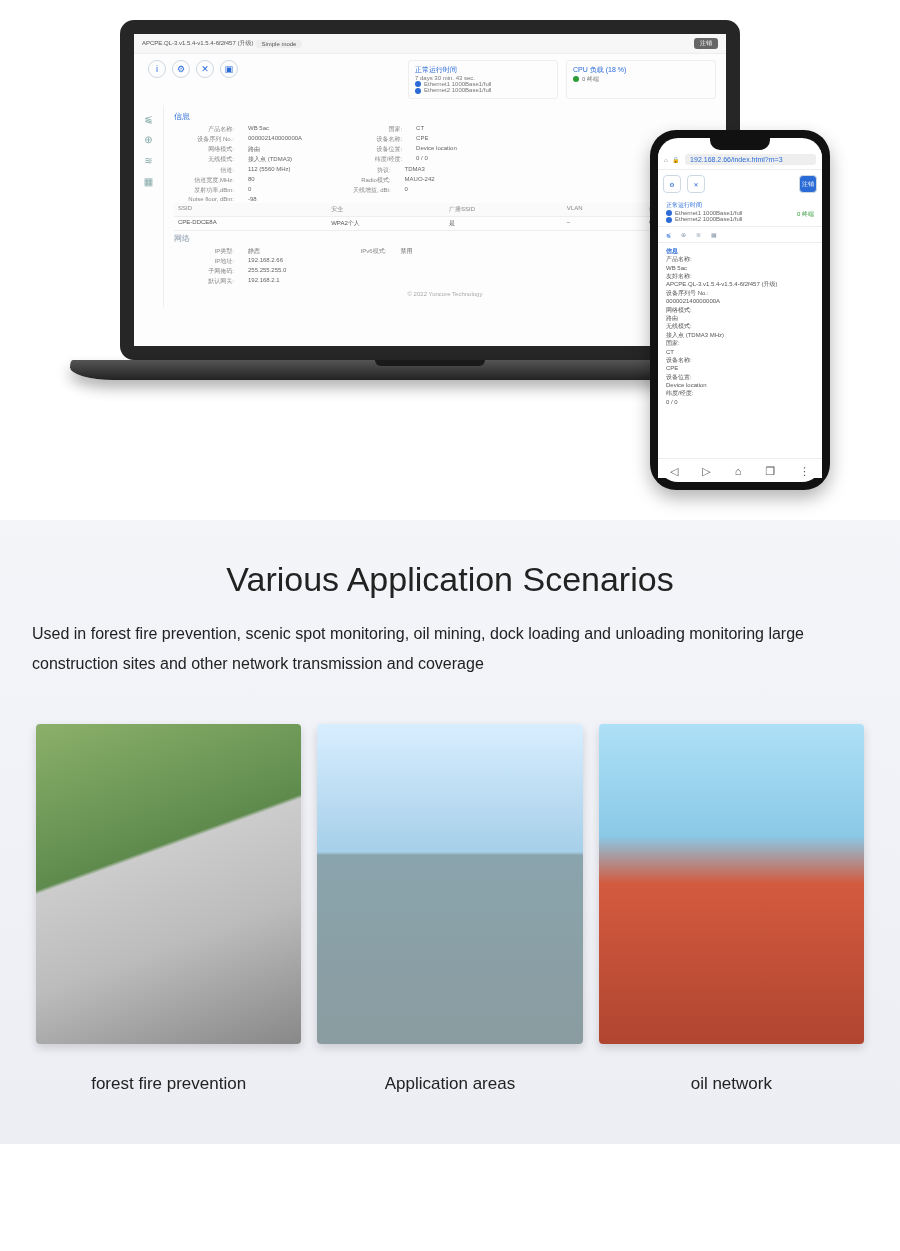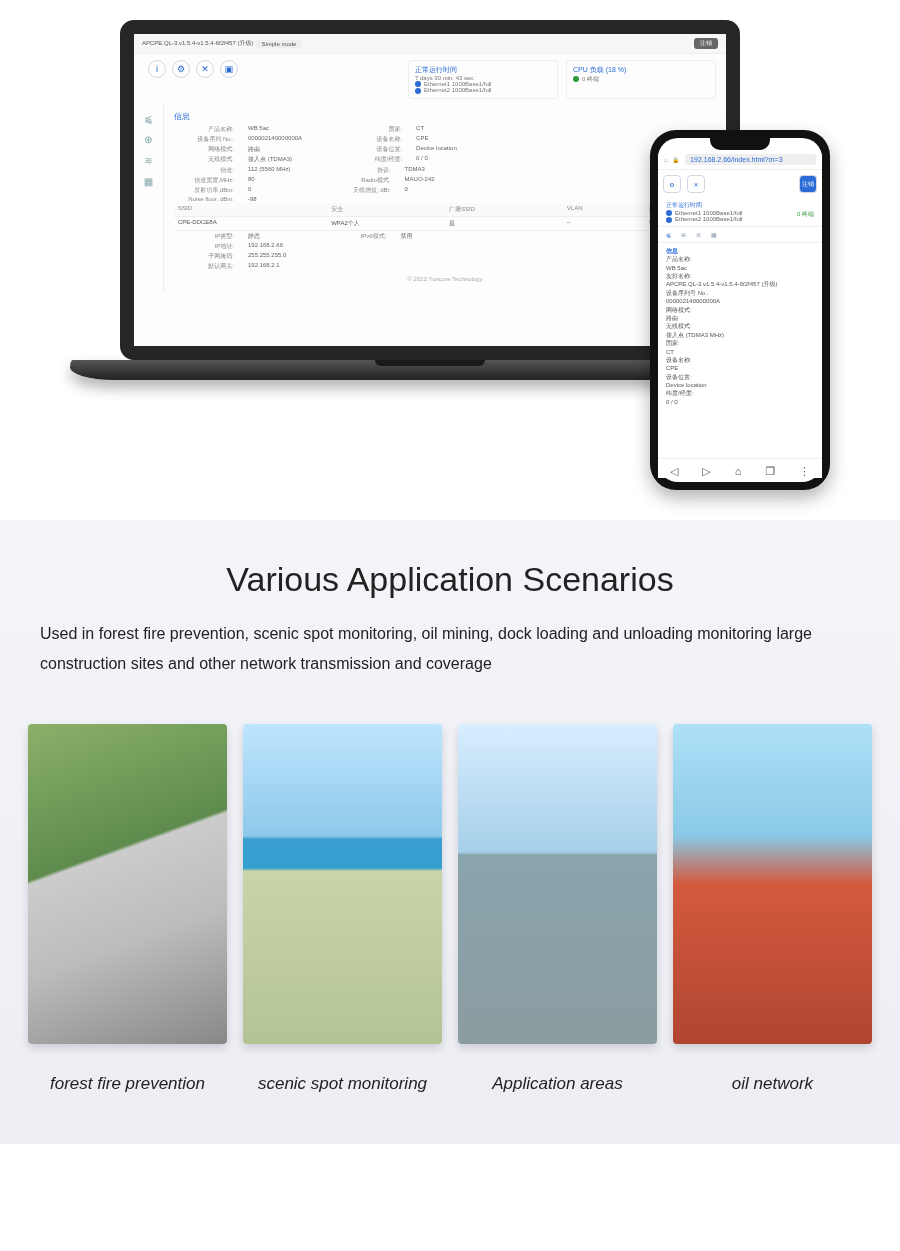--- a/index.html
+++ b/index.html
@@ -46,24 +46,24 @@
   .pic{display:flex;gap:6px;padding:5px;}
   .pbtn{width:18px;height:18px;border:1px solid #cfd8e3;border-radius:4px;display:flex;align-items:center;justify-content:center;color:#2a6bd6;}
   .pbtn.r{background:#2a6bd6;color:#fff;margin-left:auto;}
   .pstat{padding:3px 8px;color:#666;font-size:6px;}
   .ptabs{display:flex;gap:10px;padding:4px 8px;border-top:1px solid #eee;border-bottom:1px solid #eee;color:#89a;}
   .ptabs span.active{color:#2a6bd6;}
   .pinfo{padding:4px 8px;font-size:6px;color:#555;line-height:1.4;}
   .pinfo .t{color:#2a6bd6;font-weight:bold;}
   .pnav{position:absolute;bottom:12px;left:8px;right:8px;display:flex;justify-content:space-around;color:#555;font-size:11px;border-top:1px solid #eee;padding-top:6px;background:#fff;}
   
-  .section-bottom{background:linear-gradient(#f4f5f9,#edeef4);padding:40px 18px 50px;margin-top:10px;}
+  .section-bottom{background:linear-gradient(#f4f5f9,#edeef4);padding:40px 26px 50px;margin-top:10px;}
   .h2{font-size:34px;text-align:center;font-weight:400;margin-bottom:20px;}
-  .desc{font-size:16px;line-height:1.9;color:#222;padding:0 6px;margin-left:16px;}
-  .cards{display:flex;justify-content:space-between;gap:16px;margin-top:44px;padding:0 10px;font-style:italic;}
+  .desc{font-size:16px;line-height:1.9;color:#222;padding:0 6px;}
+  .cards{display:flex;justify-content:space-between;gap:16px;margin-top:44px;padding:0 10px;}
   .card{flex:1;display:flex;flex-direction:column;align-items:center;}
   .thumb{width:100%;height:320px;border-radius:4px;box-shadow:0 4px 10px rgba(0,0,0,.15);}
   .thumb.a{background:linear-gradient(160deg,#8bb06a 0%,#5e8b4d 40%,#ccc 41%,#bcbcbc 65%,#888 100%);}
   .thumb.b{background:linear-gradient(180deg,#bfe5ff 0%,#8ec9ea 35%,#3a9fd0 36%,#34a0cf 45%,#c8d5a8 46%,#b4c394 100%);}
   .thumb.c{background:linear-gradient(180deg,#d8eeff 0%,#a6cfe9 40%,#8aa4ad 41%,#8a9ca0 100%);}
   .thumb.d{background:linear-gradient(180deg,#aee0f7 0%,#8ac9e6 35%,#d35a3e 50%,#b04530 100%);}
   .cap{margin-top:30px;font-size:17px;color:#222;}
 </style>
 </head>
 <body>
@@ -183,20 +183,21 @@
               <div class="hd">安全</div>
               <div class="hd">广播SSID</div>
               <div class="hd">VLAN</div>
               <div class="hd">终端</div>
               <div>CPE-DDCE8A</div>
               <div>WPA2个人</div>
               <div>是</div>
               <div>–</div>
               <div>0</div>
             </div>
+            <div class="sect-h" style="color:#89a">网络</div>
             <div style="display:flex;gap:40px">
               <div>
                 <div class="kv">
                     <span class="l">IP类型:</span>
                     <span>静态</span>
                   </div>
                 <div class="kv">
                     <span class="l">IP地址:</span>
                     <span>192.168.2.66</span>
                   </div>
@@ -273,24 +274,20 @@
 
 <div class="section-bottom">
   <div class="h2">Various Application Scenarios</div>
   <div class="desc">Used in forest fire prevention, scenic spot monitoring, oil mining, dock loading and unloading monitoring large construction sites and other network transmission and coverage</div>
   <div class="cards">
     <div class="card">
       <div class="thumb a"></div>
       <div class="cap">forest fire prevention</div>
     </div>
     <div class="card">
-      <div class="thumb b"></div>
-      <div class="cap">scenic spot monitoring</div>
-    </div>
-    <div class="card">
       <div class="thumb c"></div>
       <div class="cap">Application areas</div>
     </div>
     <div class="card">
       <div class="thumb d"></div>
       <div class="cap">oil network</div>
     </div>
   </div>
 </div>
 

